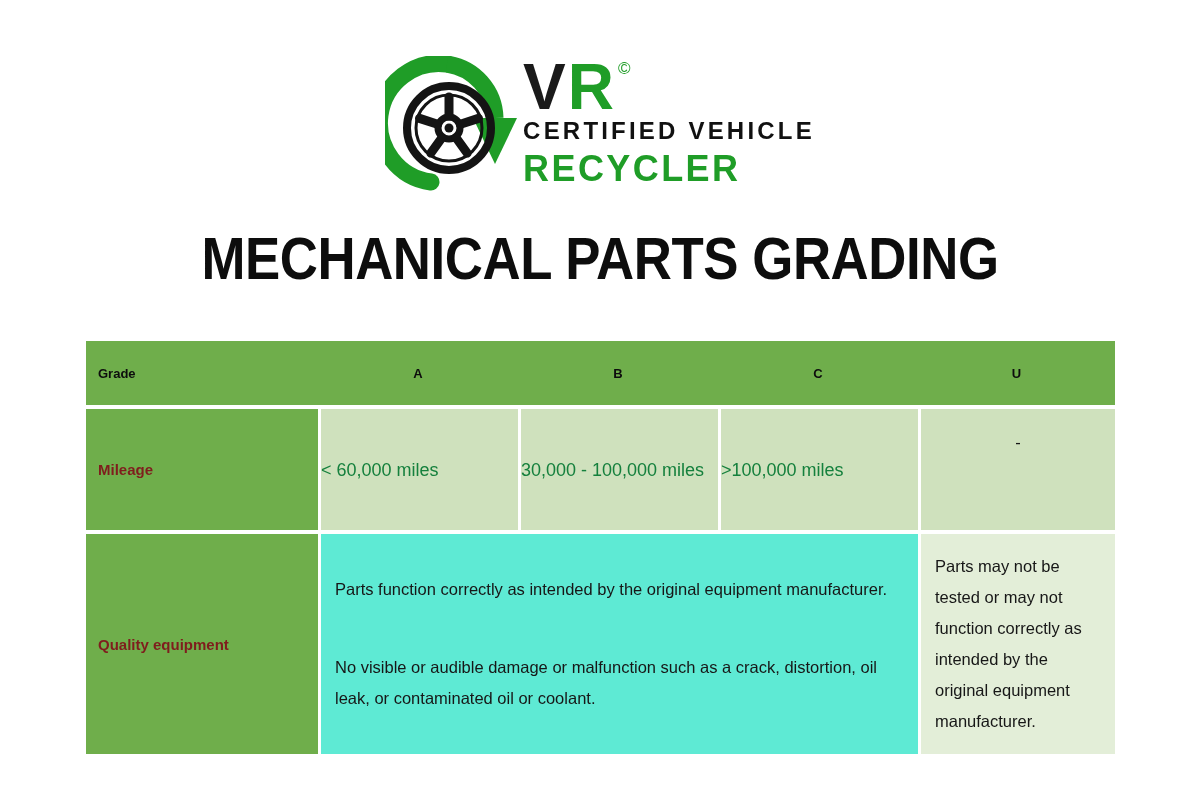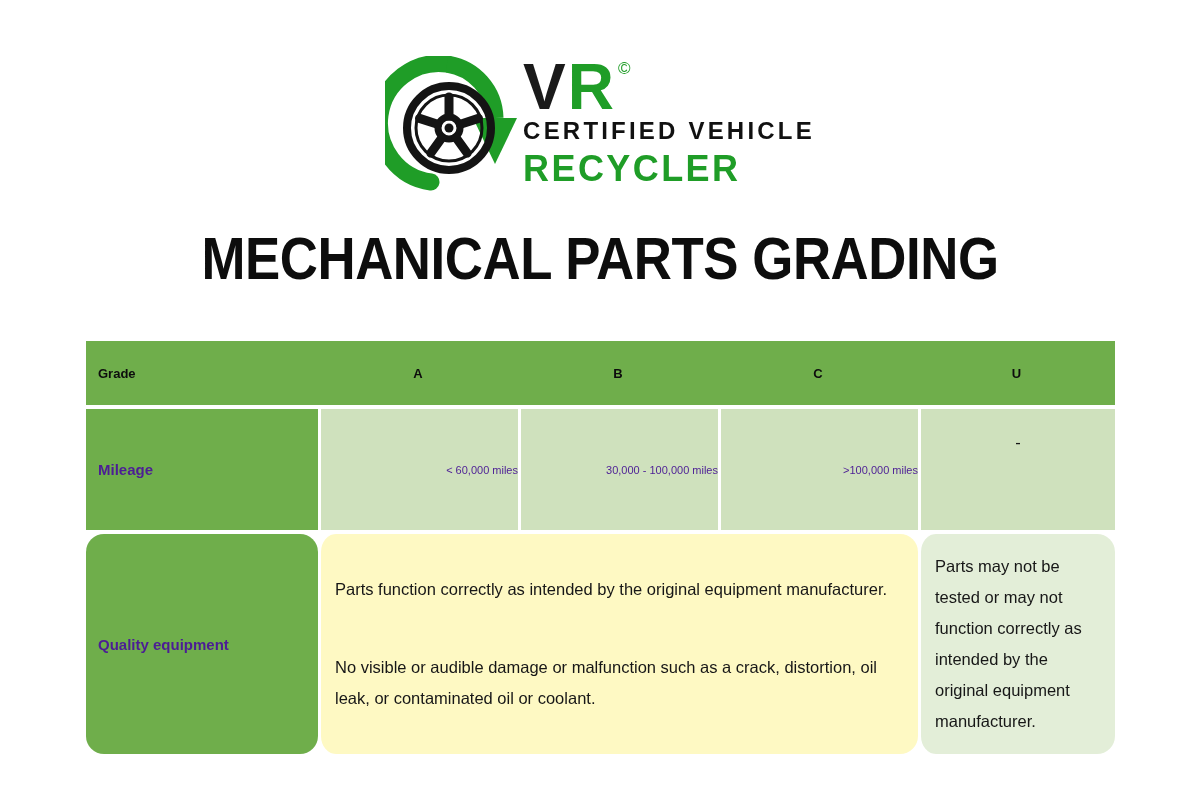--- a/index.html
+++ b/index.html
@@ -145,55 +145,55 @@
   .hdr-grade {
     text-align: center;
   }
 
   
   .rowgap td { height: 4px; background: #ffffff; padding: 0; }
 
   
   .cell-label {
     background: #6fae4b;
-    color: #4c1d95;
+    color: #7f1d1d;
     font-weight: bold;
     font-size: 15px;
     text-align: left;
     padding-left: 12px !important;
     font-family: "Liberation Sans", sans-serif;
     margin-top: 15px;
   }
 
   
   .row-mileage td { height: 97px; }
   .cell-mileage {
     background: #cfe1bd;
-    color: #4c1d95;
-    font-size: 11px;
+    color: #15803d;
+    font-size: 18px;
     line-height: 30px;
-    text-align: right;
+    text-align: left;
     border-left: 3px solid #ffffff;
     font-family: "Liberation Sans", sans-serif;
   }
   .cell-mileage-dash {
     background: #cfe1bd;
     color: #171717;
     font-size: 16.5px;
     text-align: center;
     vertical-align: top !important;
     padding-top: 24px !important;
     border-left: 3px solid #ffffff;
     font-family: "Liberation Sans", sans-serif;
   }
 
   
-  .row-quality td { height: 220px; border-radius: 18px; }
+  .row-quality td { height: 220px; }
   .cell-quality-main {
-    background: #fef9c3;
+    background: #5eead4;
     color: #171717;
     font-size: 16.5px;
     line-height: 31px;
     text-align: left;
     padding: 0 16px 0 14px !important;
     border-left: 3px solid #ffffff;
     vertical-align: middle;
     font-family: "Liberation Sans", sans-serif;
   }
   .cell-quality-main p { margin: 0; }

